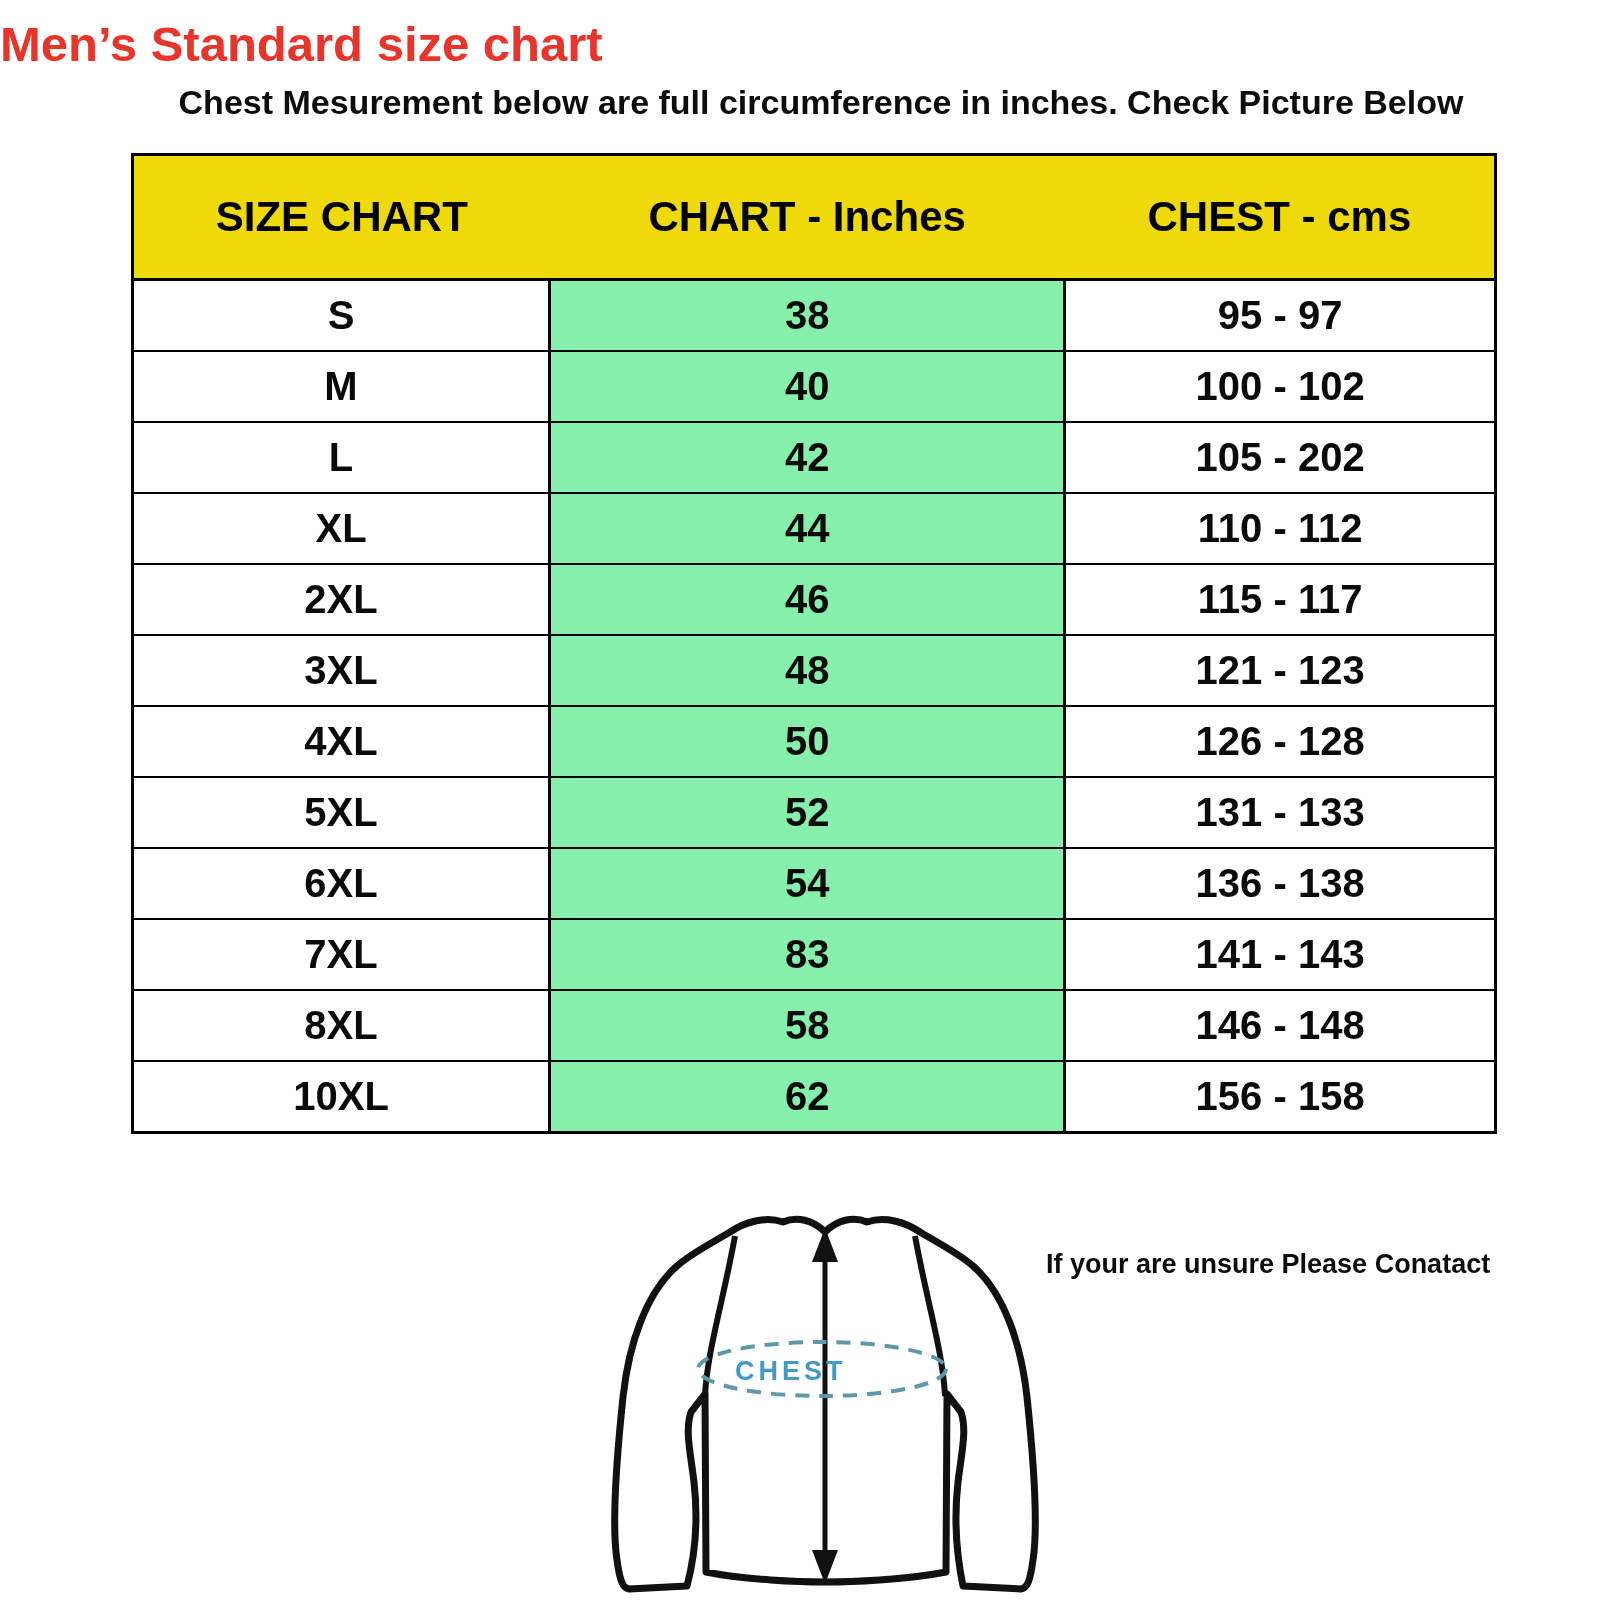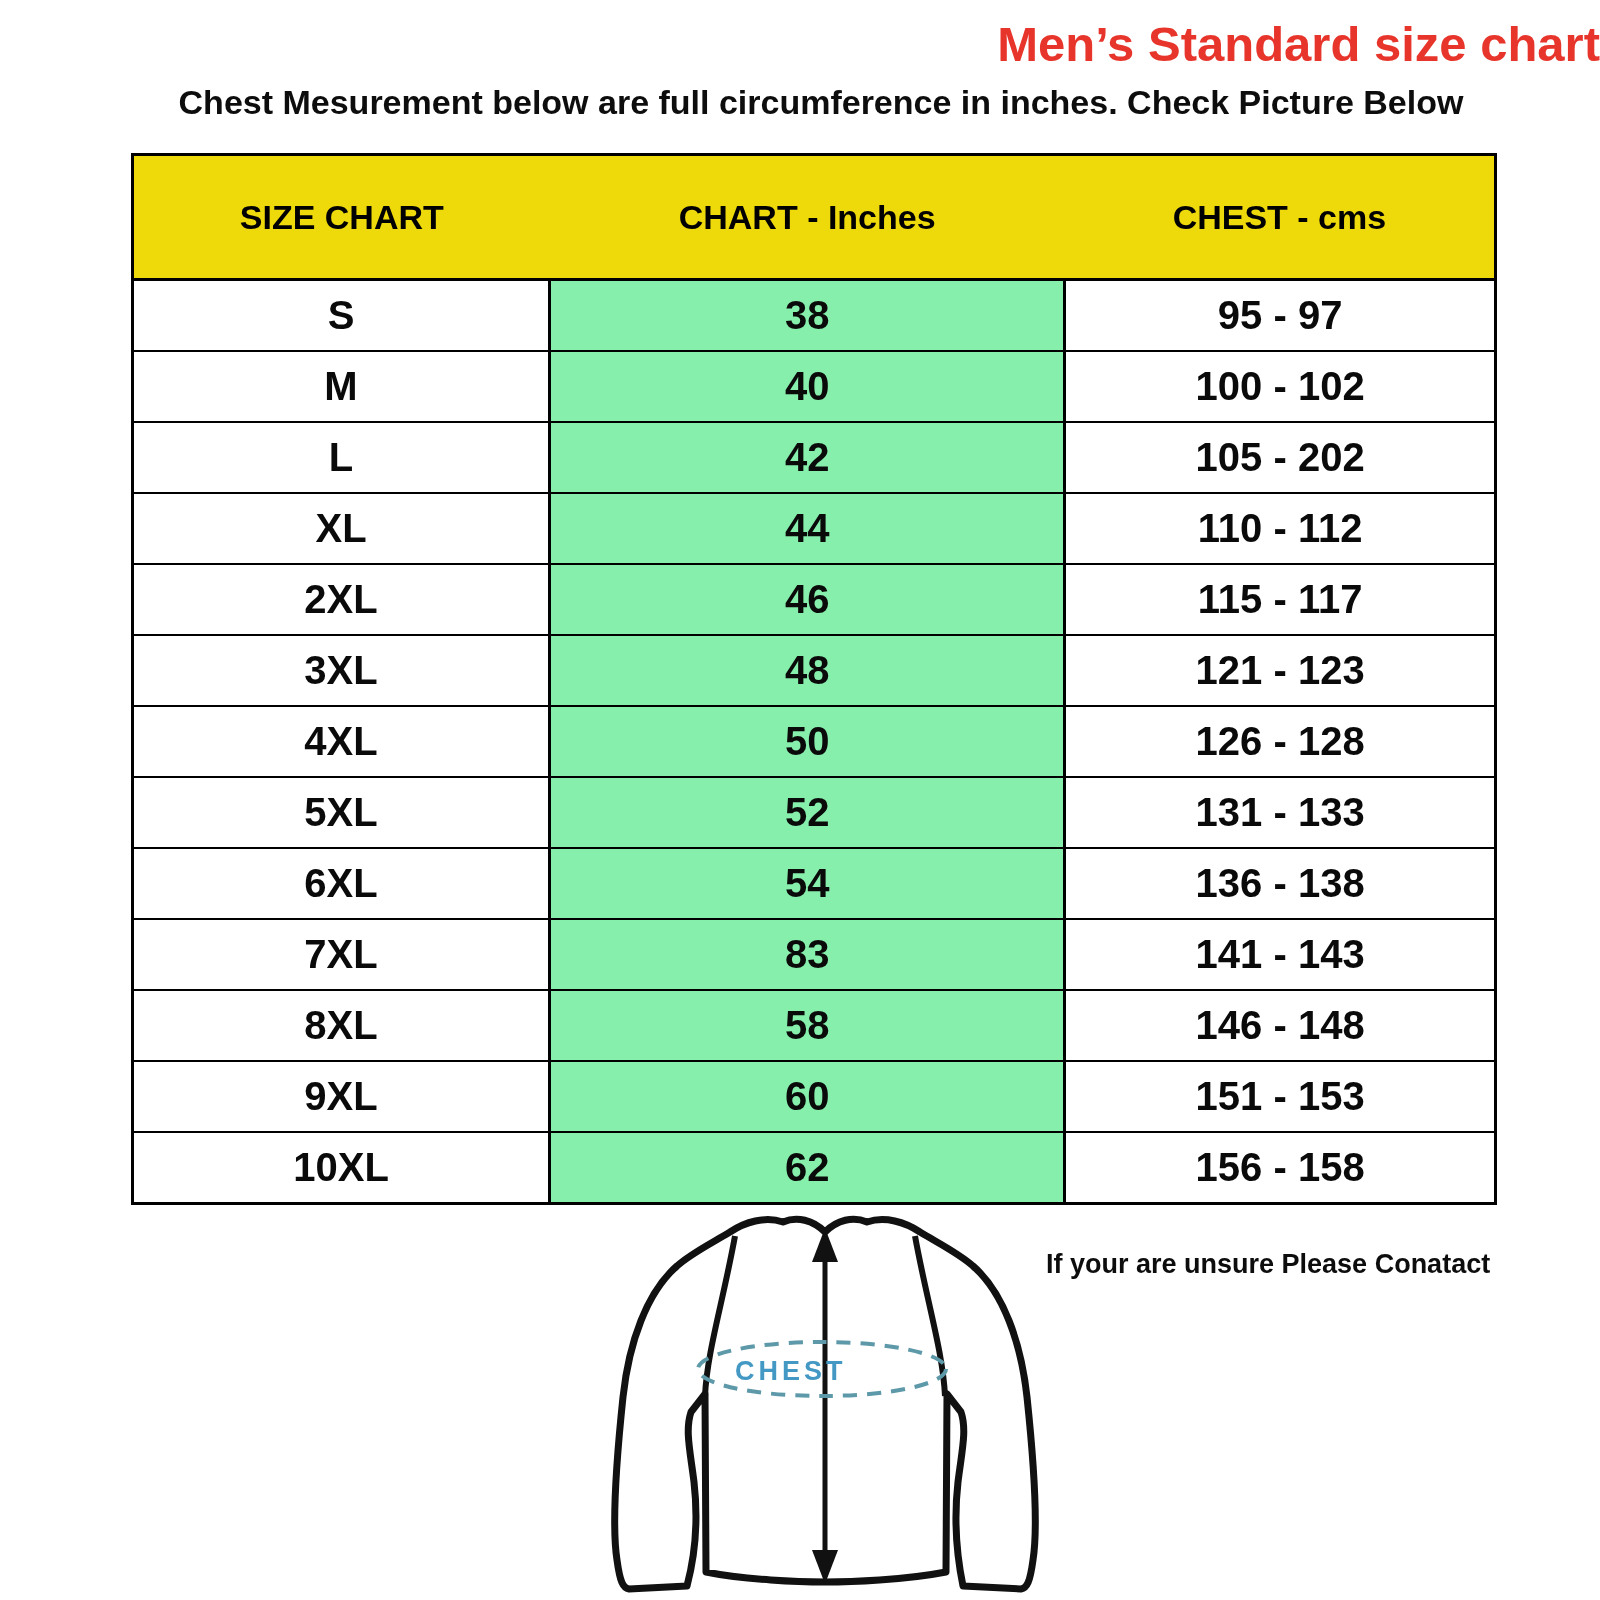--- a/index.html
+++ b/index.html
@@ -3,38 +3,38 @@
 <meta charset="utf-8">
 <style>
   html,body { margin:0; padding:0; }
   body {
     width:1600px; height:1600px; position:relative;
     background:#ffffff; font-family:"Liberation Sans", sans-serif;
     overflow:hidden;
   }
   .title {
     position:absolute; top:16px; left:0; width:100%;
-    text-align:right; font-size:49px; font-weight:bold;
+    text-align:left; font-size:49px; font-weight:bold;
     color:#e8352c; letter-spacing:0px;
   }
   .subtitle {
     position:absolute; top:83px; left:0; width:100%;
     text-align:center; font-size:34px; font-weight:bold; color:#0d0d0d;margin-left:21px;
   }
   table.size-chart {
     position:absolute; left:131px; top:153px; width:1366px;
     border-collapse:collapse; table-layout:fixed;
     border:3px solid #000;
   }
   col.c1 { width:30.6%; }
   col.c2 { width:37.8%; }
   col.c3 { width:31.6%; }
   th {
     height:120px; background:#eed90b; color:#000;
-    font-size:34px; font-weight:bold; text-align:center;
+    font-size:42px; font-weight:bold; text-align:center;
     border-bottom:3px solid #000;
   }
   td {
     height:67px; text-align:center; vertical-align:middle;
     font-size:40px; font-weight:bold; color:#0a0a0a;
     border-top:2px solid #000;
   }
   td + td { border-left:3px solid #000; }
   td.inches { background:#86efac; }
   .note {
@@ -118,25 +118,20 @@
     <td>7XL</td>
     <td class="inches">83</td>
     <td>141 - 143</td>
   </tr>
       <tr>
     <td>8XL</td>
     <td class="inches">58</td>
     <td>146 - 148</td>
   </tr>
       <tr>
-    <td>9XL</td>
-    <td class="inches">60</td>
-    <td>151 - 153</td>
-  </tr>
-      <tr>
     <td>10XL</td>
     <td class="inches">62</td>
     <td>156 - 158</td>
   </tr>
     </tbody>
 </table>
 
 <div class="jacket-wrap">
   <svg width="500" height="408" viewBox="0 0 500 408">
 

